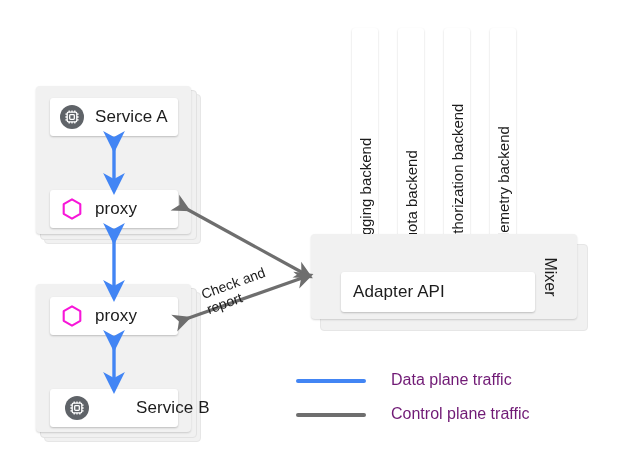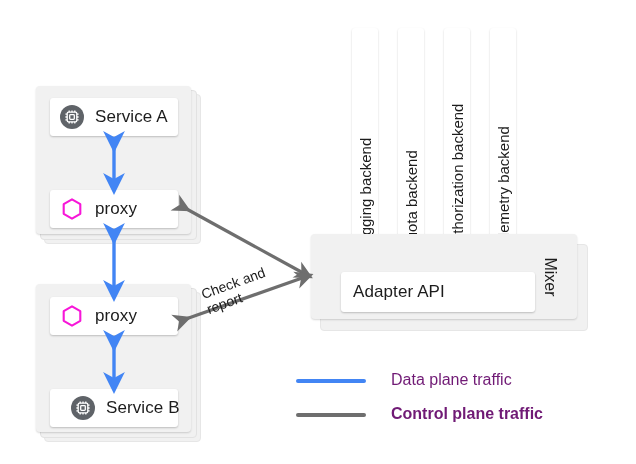--- a/index.html
+++ b/index.html
@@ -164,21 +164,21 @@
 
   <div class="node-box" style="left:50px; top:297px; width:128px; height:38px; padding-left:9px;">
     <span class="hex-icon">
       <svg viewBox="0 0 26 26" width="26" height="26" aria-hidden="true">
         <polygon points="13,3.4 21.3,8.2 21.3,17.8 13,22.6 4.7,17.8 4.7,8.2" fill="none" stroke="#f716d8" stroke-width="2.1" stroke-linejoin="round"></polygon>
       </svg>
     </span>
     <span class="node-label" style="margin-left:10px;">proxy</span>
   </div>
 
-  <div class="node-box" style="left:50px; top:389px; width:128px; height:38px; padding-left:20px;">
+  <div class="node-box" style="left:50px; top:389px; width:128px; height:38px; padding-left:14px;gap:36px;">
     <span class="svc-icon">
       <svg viewBox="0 0 26 26" width="26" height="26" aria-hidden="true">
         <circle cx="13" cy="13" r="12" fill="#5f6368"></circle>
         <g fill="none" stroke="#ffffff" stroke-width="1.3">
           <rect x="8.2" y="8.2" width="9.6" height="9.6" rx="1.3"></rect>
           <rect x="10.7" y="10.7" width="4.6" height="4.6" rx="0.8"></rect>
           <path d="M10.2 6.4v1.8M13 6.4v1.8M15.8 6.4v1.8M10.2 17.8v1.8M13 17.8v1.8M15.8 17.8v1.8M6.4 10.2h1.8M6.4 13h1.8M6.4 15.8h1.8M17.8 10.2h1.8M17.8 13h1.8M17.8 15.8h1.8"></path>
         </g>
       </svg>
     </span>
@@ -230,15 +230,15 @@
 
   <div class="arrow-caption" style="left:199px; top:287px; transform:rotate(-20deg);">
     <div>Check and</div>
     <div>report</div>
   </div>
 
   <div class="legend-line" style="left:296px; top:379px; width:70px; background:#4285f4;"></div>
   <div class="legend-label" style="left:391px; top:371px;">Data plane traffic</div>
 
   <div class="legend-line" style="left:296px; top:413px; width:70px; background:#6e6e6e;"></div>
-  <div class="legend-label" style="left:391px; top:405px;font-weight:bold;">Control plane traffic</div>
+  <div class="legend-label" style="left:391px; top:405px;">Control plane traffic</div>
 
 </div>
 
 </body></html>

